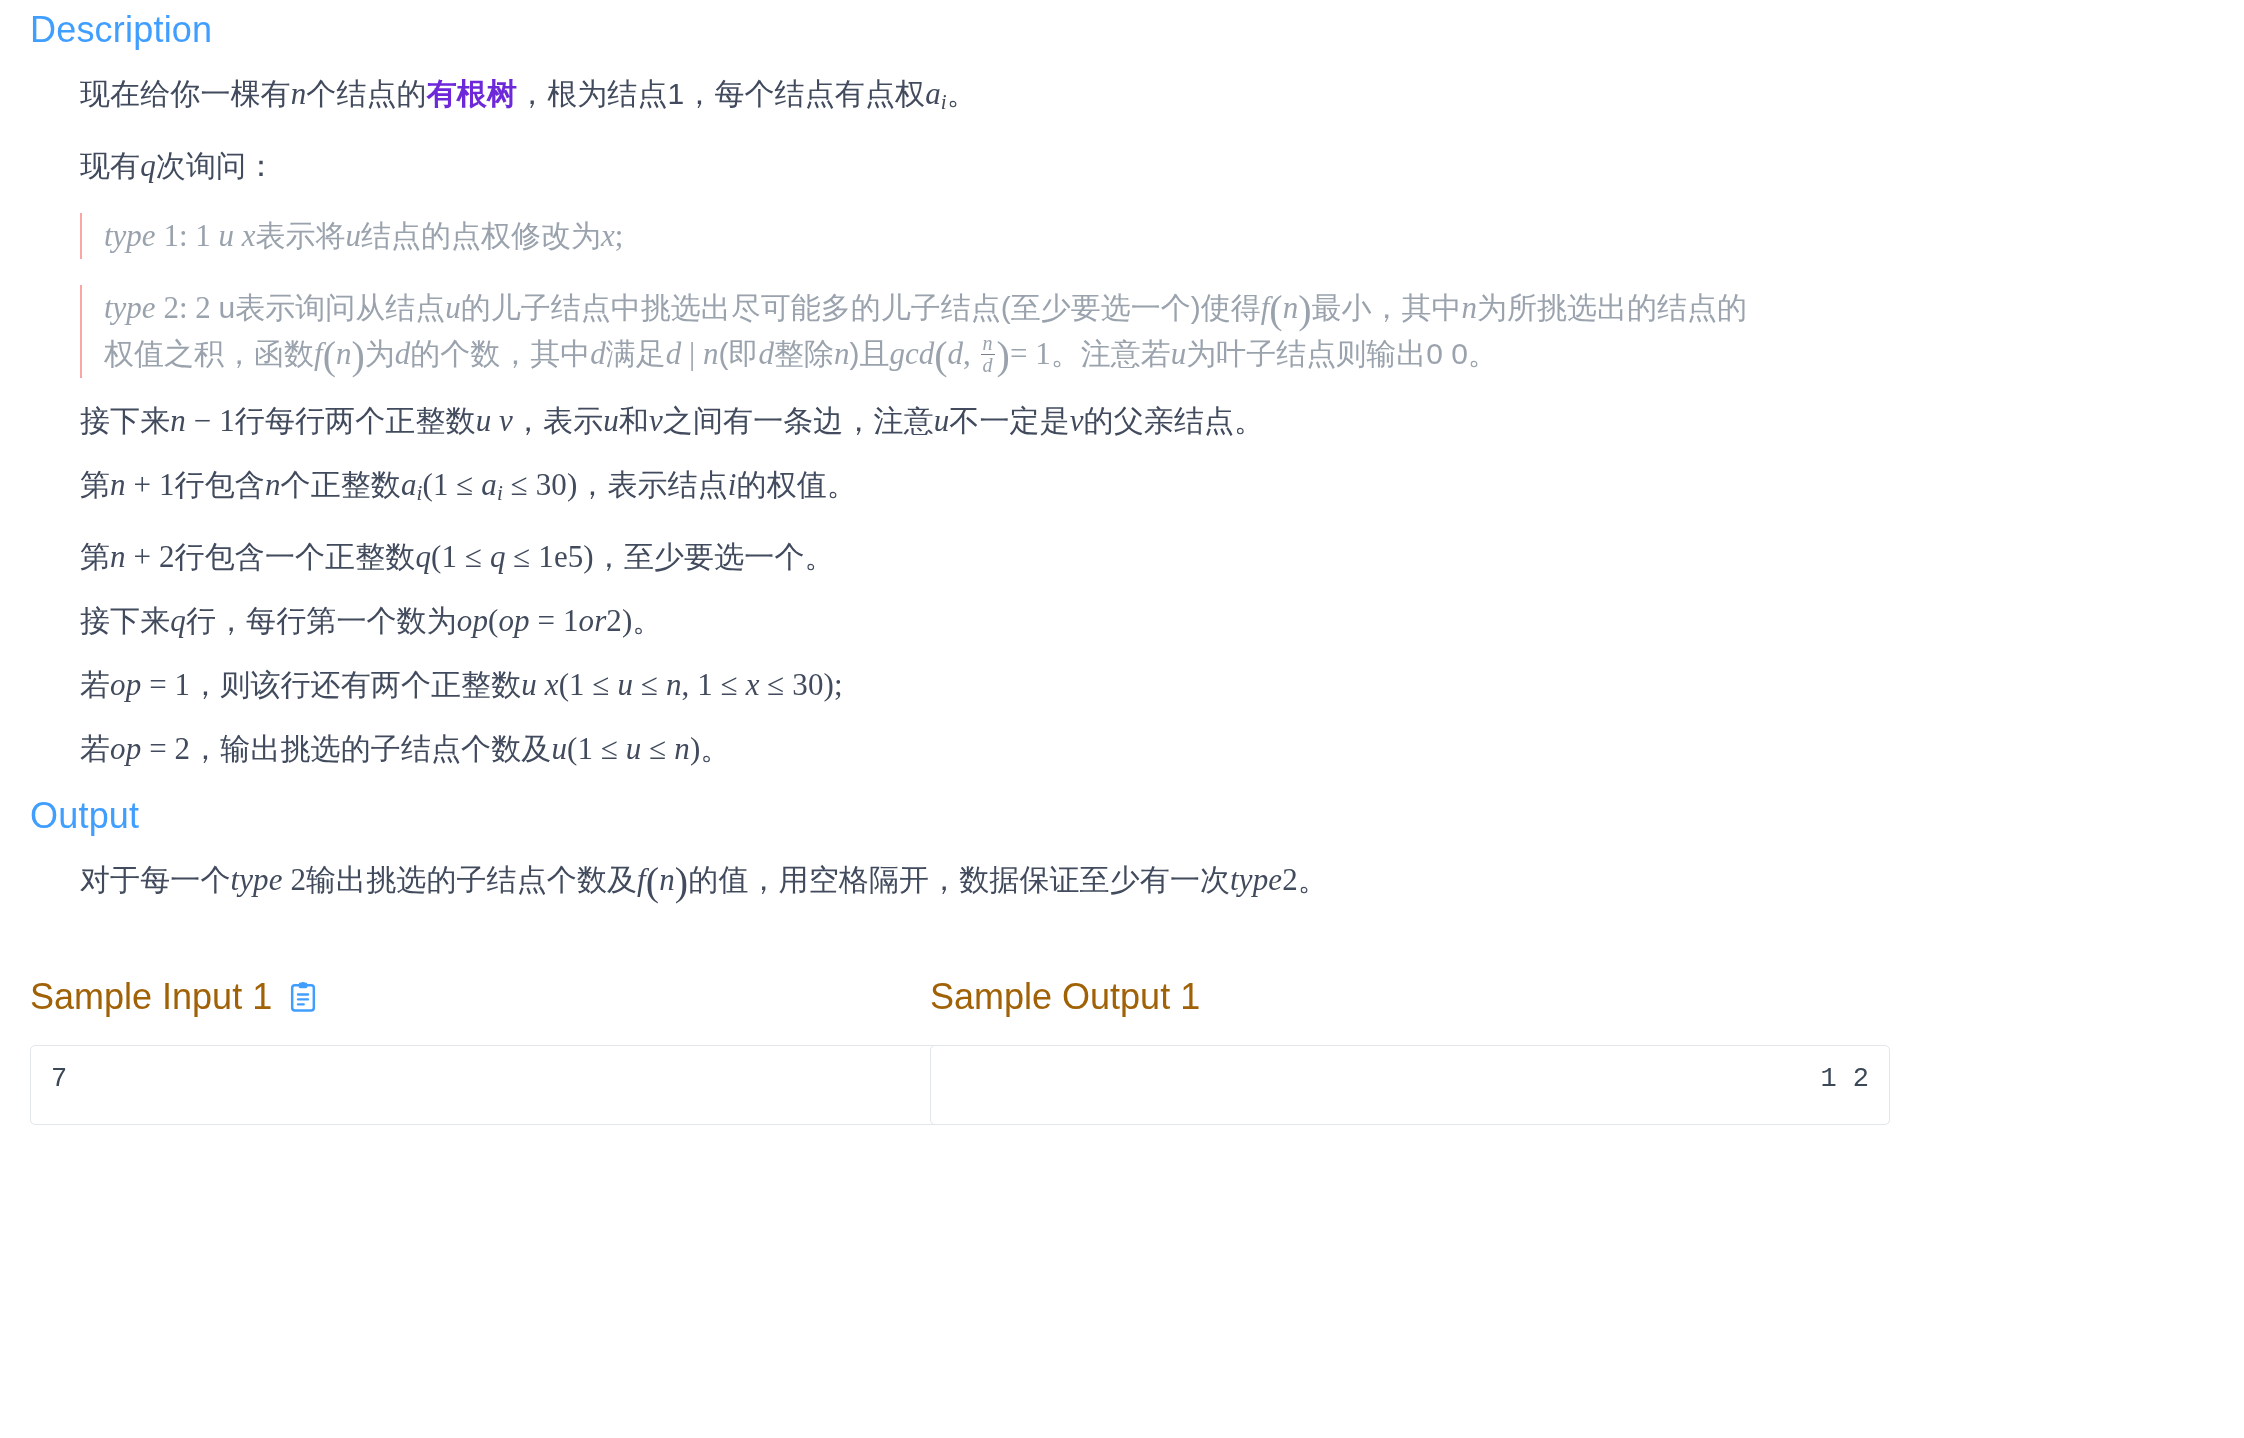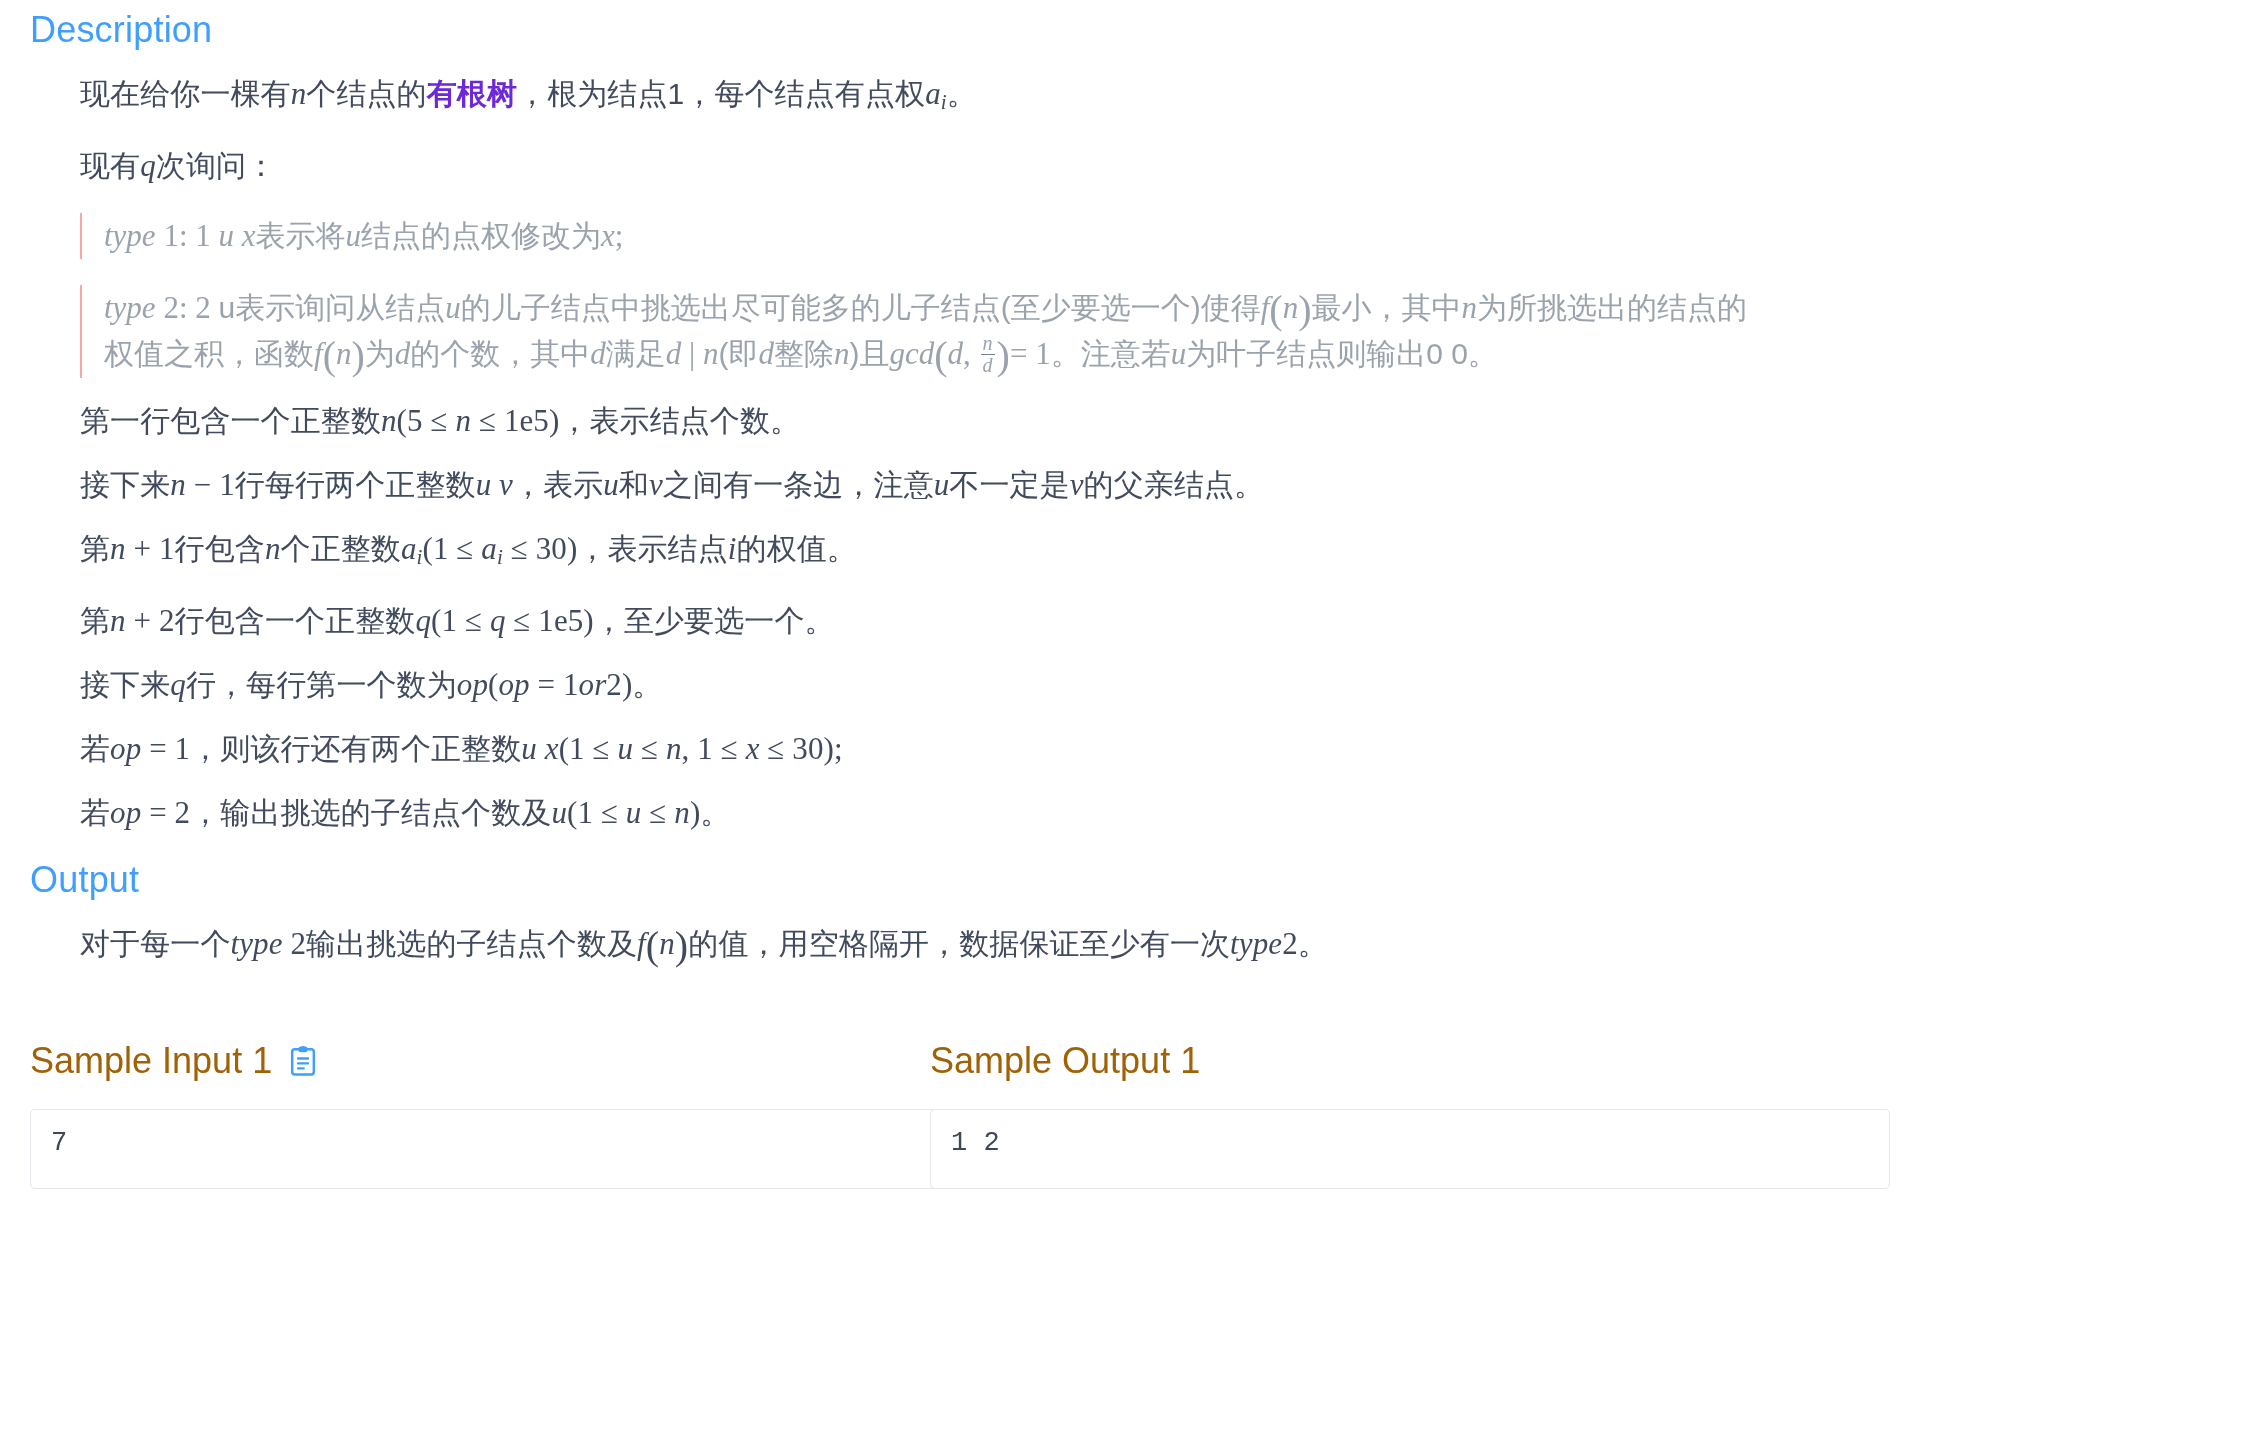--- a/index.html
+++ b/index.html
@@ -100,21 +100,21 @@
   .quote .m, .quote .mu, .quote .sub, .quote .frac { color: #9aa3ad; }
   .quote p { margin: 0; padding: 0; }
 
   
   .samples {
     display: flex;
     gap: 0;
     padding-top: 66px;
   }
   .sample-col { width: 50%; box-sizing: border-box; }
-  .sample-col.right { padding-left: 32px; }
+  .sample-col.right { padding-left: 32px; text-align: right; }
 
   .sample-head {
     display: flex;
     align-items: center;
     gap: 16px;
     color: #a16207;
     font-size: 36px;
     font-weight: 400;
     line-height: 1.2;
     margin-top: 8px;
@@ -163,21 +163,20 @@
   </blockquote>
 
   <blockquote class="quote">
     <p>
       <span class="m">type</span><span class="mu"> 2: 2 </span><span>u表示询问从结点</span><span class="m">u</span><span>的儿子结点中挑选出尽可能多的儿子结点(至少要选一个)使得</span><span class="m">f</span><span class="paren-big">(</span><span class="m">n</span><span class="paren-big">)</span><span>最小，其中</span><span class="m">n</span><span>为所挑选出的结点的权值之积，函数</span><span class="m">f</span><span class="paren-big">(</span><span class="m">n</span><span class="paren-big">)</span><span>为</span><span class="m">d</span><span>的个数，其中</span><span class="m">d</span><span>满足</span><span class="m">d</span><span class="mu"> </span><span class="mu">|</span><span class="mu"> </span><span class="m">n</span><span>(即</span><span class="m">d</span><span>整除</span><span class="m">n</span><span>)且</span><span class="m">gcd</span><span class="paren-big">(</span><span class="m">d</span><span class="mu">,&nbsp;</span><span class="frac"><span class="num">n</span><span class="den">d</span></span><span class="paren-big">)</span><span class="mu">= 1</span><span>。注意若</span><span class="m">u</span><span>为叶子结点则输出0 0。</span>
     </p>
   </blockquote>
 
 
   <div id="input-lines">
-      <p class="para"><span>第一行包含一个正整数</span><span class="m">n</span><span class="mu">(5 ≤ </span><span class="m">n</span><span class="mu"> ≤ 1e5)</span><span>，表示结点个数。</span></p>
       <p class="para"><span>接下来</span><span class="m">n</span><span class="mu"> − 1</span><span>行每行两个正整数</span><span class="m">u v</span><span>，表示</span><span class="m">u</span><span>和</span><span class="m">v</span><span>之间有一条边，注意</span><span class="m">u</span><span>不一定是</span><span class="m">v</span><span>的父亲结点。</span></p>
       <p class="para"><span>第</span><span class="m">n</span><span class="mu"> + 1</span><span>行包含</span><span class="m">n</span><span>个正整数</span><span class="m">a</span><span class="sub">i</span><span class="mu">(1 ≤ </span><span class="m">a</span><span class="sub">i</span><span class="mu"> ≤ 30)</span><span>，表示结点</span><span class="m">i</span><span>的权值。</span></p>
       <p class="para"><span>第</span><span class="m">n</span><span class="mu"> + 2</span><span>行包含一个正整数</span><span class="m">q</span><span class="mu">(1 ≤ </span><span class="m">q</span><span class="mu"> ≤ 1e5)</span><span>，至少要选一个。</span></p>
       <p class="para"><span>接下来</span><span class="m">q</span><span>行，每行第一个数为</span><span class="m">op</span><span class="mu">(</span><span class="m">op</span><span class="mu"> = 1</span><span class="m">or</span><span class="mu">2)</span><span>。</span></p>
       <p class="para"><span>若</span><span class="m">op</span><span class="mu"> = 1</span><span>，则该行还有两个正整数</span><span class="m">u x</span><span class="mu">(1 ≤ </span><span class="m">u</span><span class="mu"> ≤ </span><span class="m">n</span><span class="mu">, 1 ≤ </span><span class="m">x</span><span class="mu"> ≤ 30);</span></p>
       <p class="para"><span>若</span><span class="m">op</span><span class="mu"> = 2</span><span>，输出挑选的子结点个数及</span><span class="m">u</span><span class="mu">(1 ≤ </span><span class="m">u</span><span class="mu"> ≤ </span><span class="m">n</span><span class="mu">)</span><span>。</span></p>
     </div>
 
   <h2 class="section-title sec-output">Output</h2>
 

